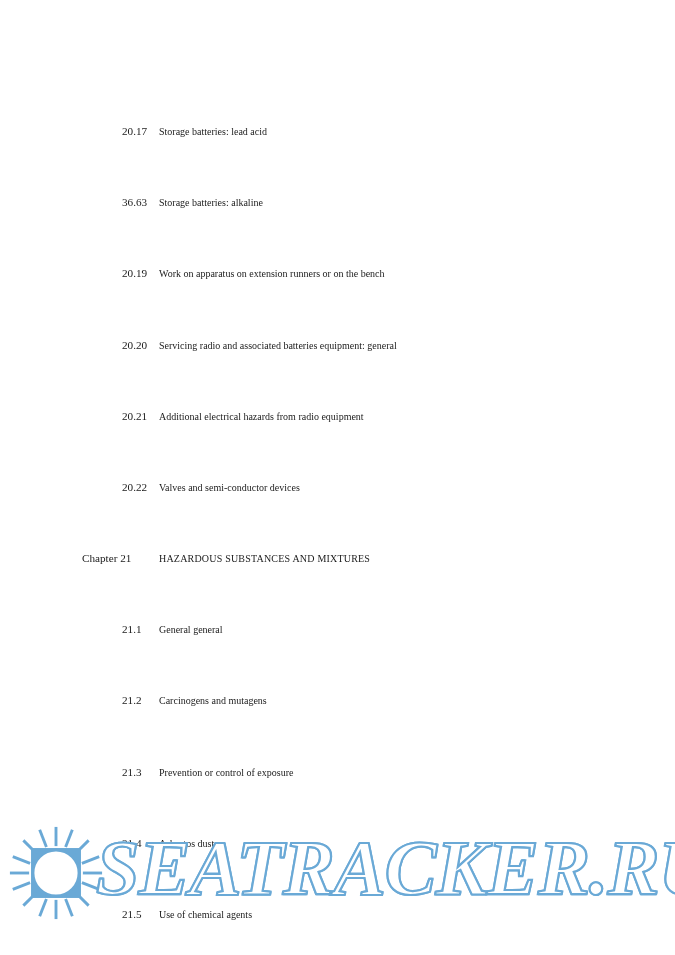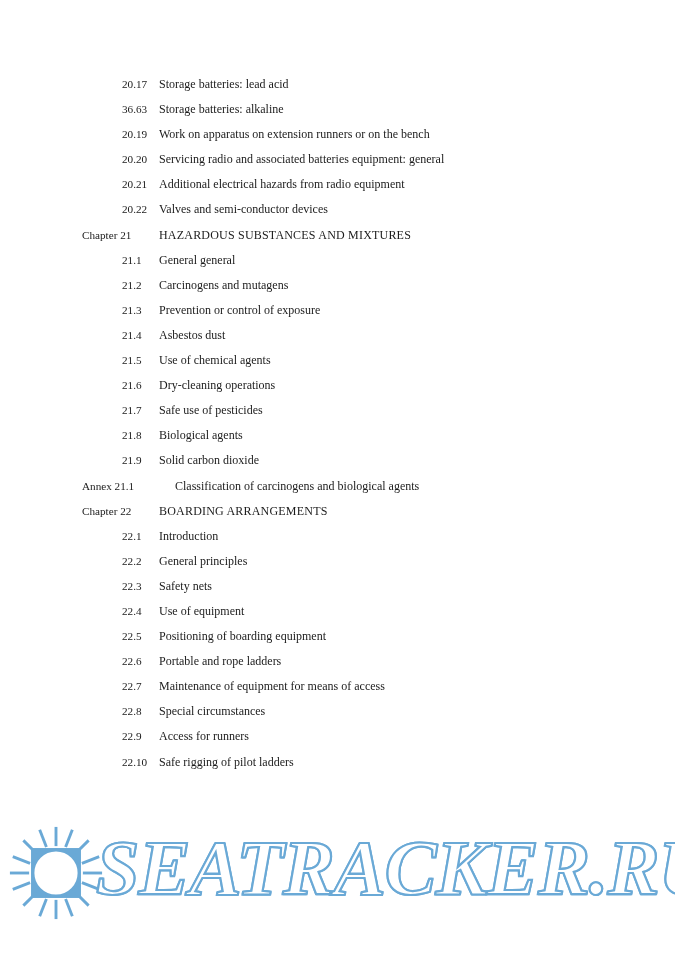--- a/index.html
+++ b/index.html
@@ -34,23 +34,24 @@
     line-height: 1.15;
     gap: 35px;
   }
   .toc-row .num {
     flex: 0 0 auto;
     font-size: 11.2px;
     color: #1b1b1b;
     white-space: nowrap;
   }
   .toc-row .title {
-    font-size: 12px;
+    font-size: 10px;
     color: #1b1b1b;
     white-space: nowrap;
+    margin-top: 48px;
   }
   
   .lvl-sub .num {
     width: 84px;
     padding-left: 82px;
     box-sizing: border-box;
   }
   .lvl-sub .title {
     padding-left: 0px;
   }

